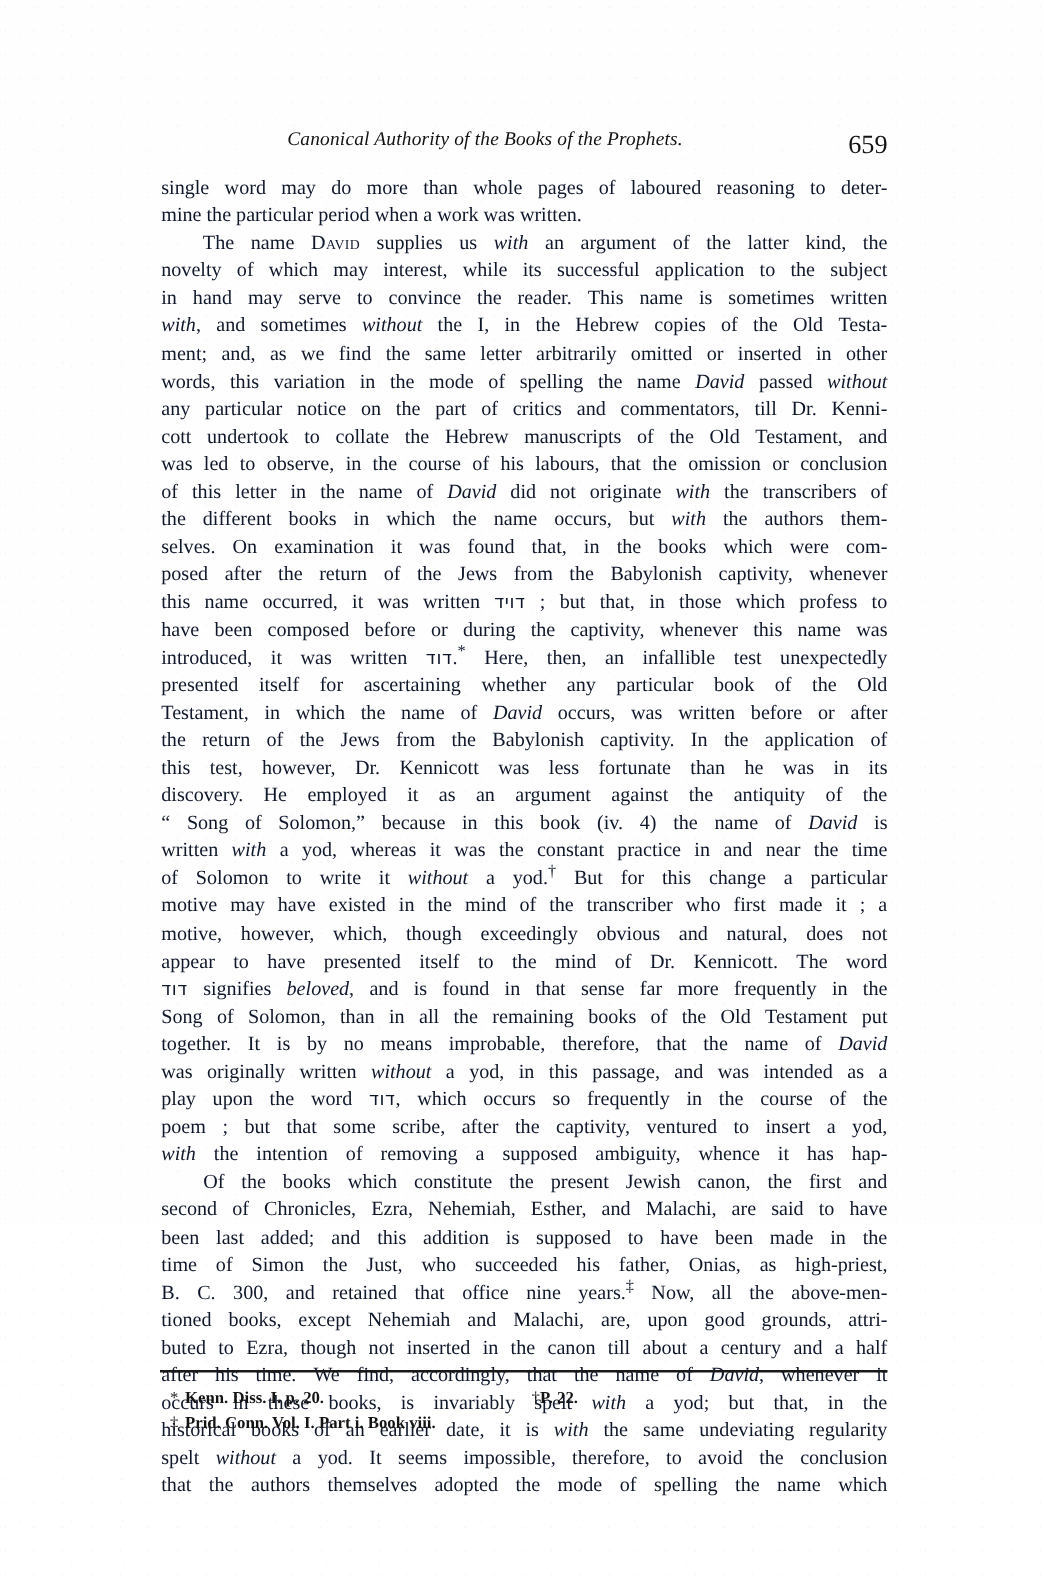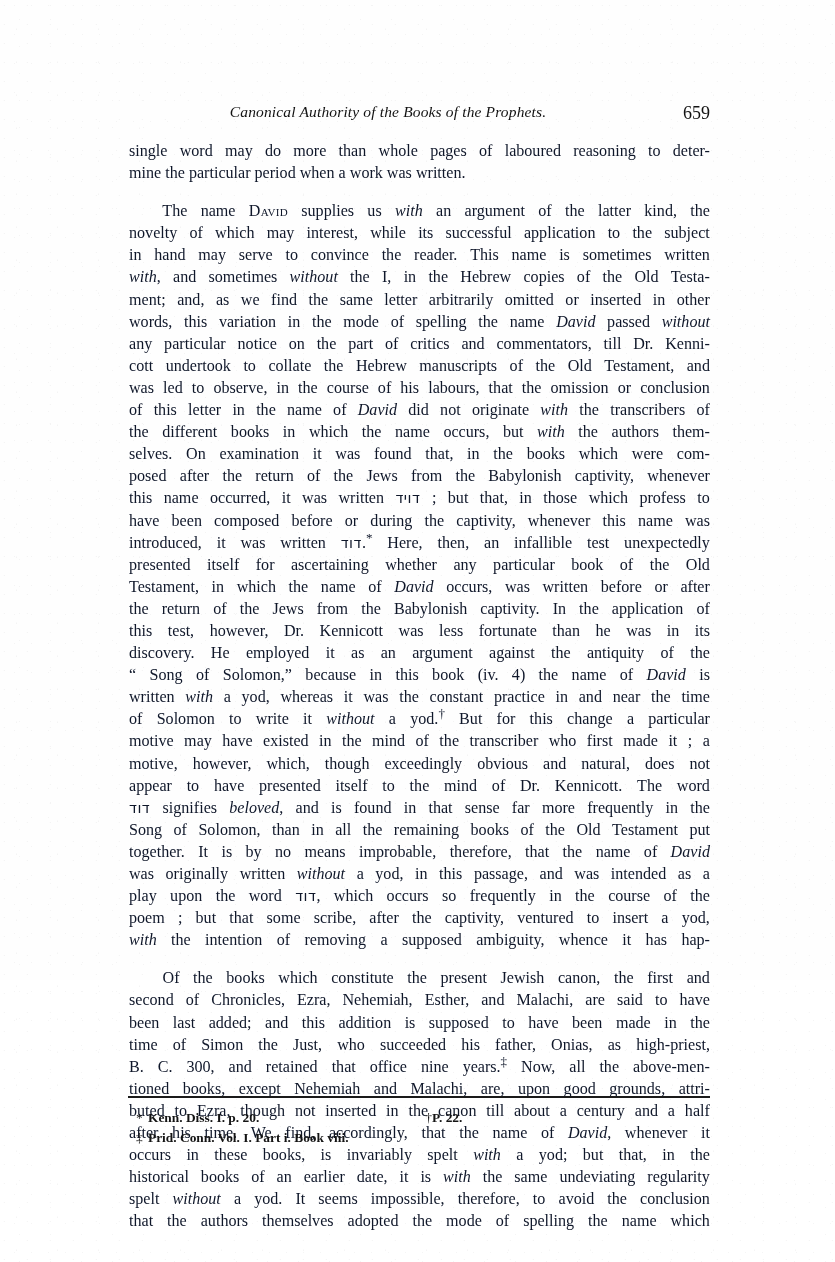--- a/index.html
+++ b/index.html
@@ -41,21 +41,21 @@
     font-style: italic;
     font-size: 15.5px;
     letter-spacing: 0.15px;
     white-space: nowrap;
     color: #121212;
   }
   .head-folio {
     position: absolute;
     right: 0;
     top: 0;
-    font-size: 18px;
+    font-size: 21px;
     font-weight: 400;
     color: #121212;
   }
 
   
   .textblock {
     position: absolute;
     left: 129px;
     top: 140px;
     width: 581px;
@@ -63,21 +63,21 @@
 
   .para {
     margin: 0;
     padding: 0;
     font-size: 16.1px;
     line-height: 22.1px;
     text-align: justify;
     color: #0f172a;
     -webkit-font-smoothing: none;
   }
-  .para + .para { margin-top: 16px; }
+  .para + .para { margin-top: 0px; }
 
   .line {
     display: block;
     white-space: nowrap;
   }
   
   .line.j {
     display: flex;
     justify-content: space-between;
     white-space: pre;

